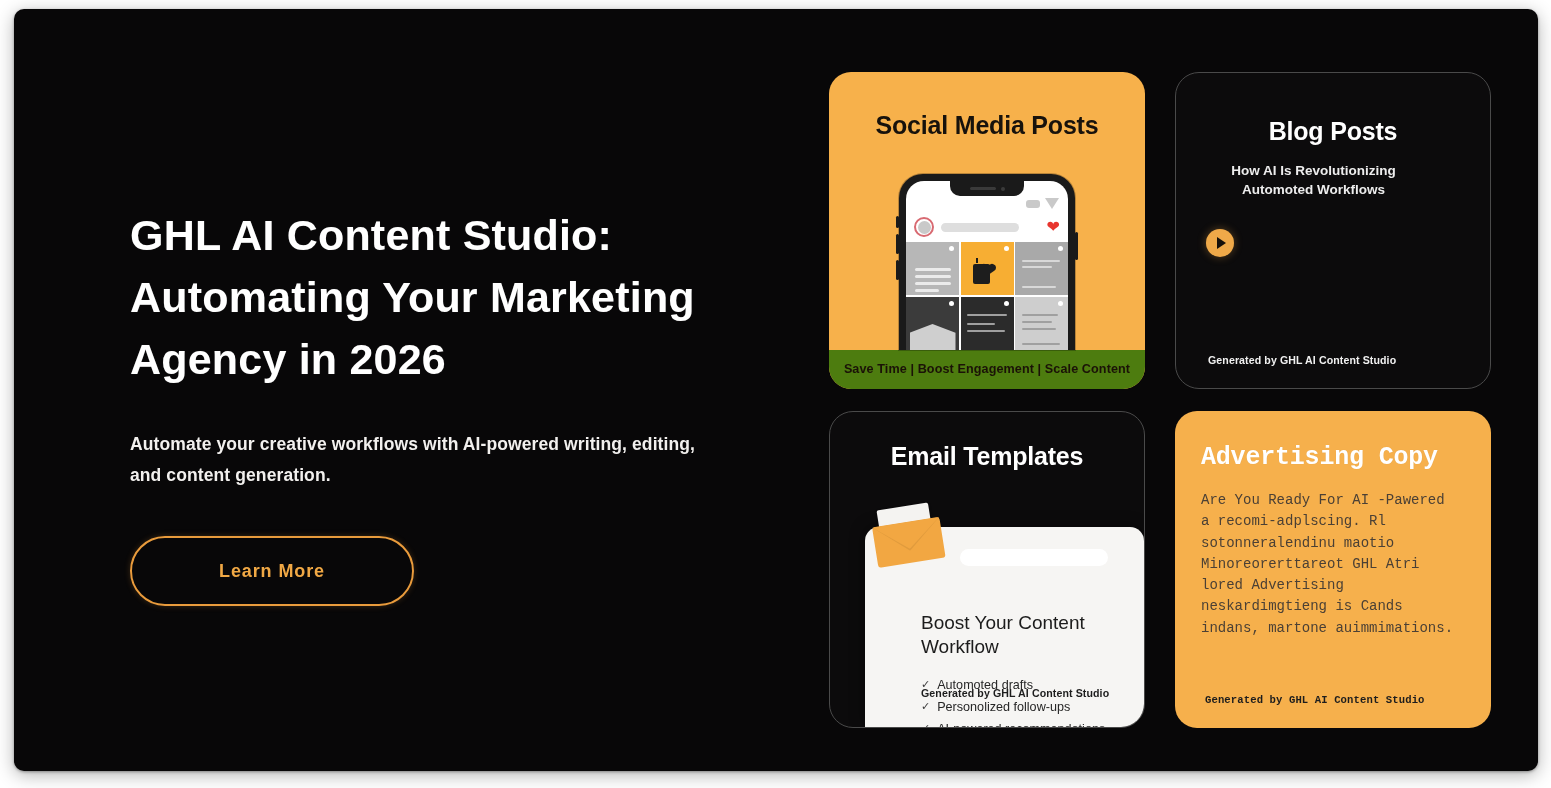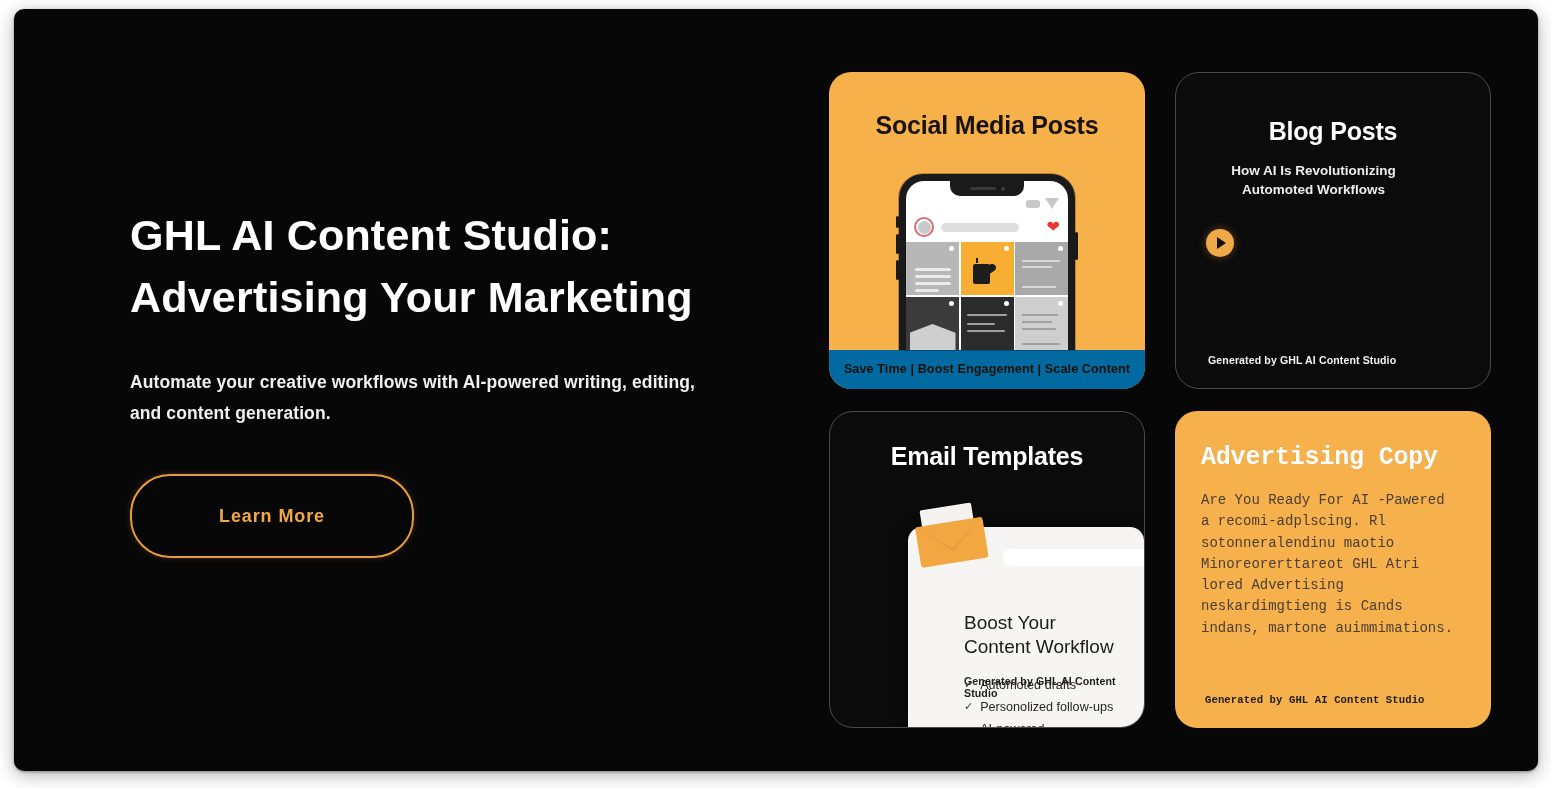--- a/index.html
+++ b/index.html
@@ -60,21 +60,21 @@
     width: 600px;
     letter-spacing: 0.1px;
   }
 
   .learn-btn {
     margin-top: 45px;
     display: flex;
     align-items: center;
     justify-content: center;
     width: 284px;
-    height: 84px;
+    height: 70px;
     box-sizing: border-box;
     border: 2.5px solid #e99b3c;
     border-radius: 40px;
     background: transparent;
     color: #f0a845;
     font-family: "Liberation Sans", sans-serif;
     font-size: 18px;
     font-weight: bold;
     letter-spacing: 0.9px;
     cursor: pointer;
@@ -221,21 +221,21 @@
   }
   .tiny-txt { position: absolute; height: 2px; background: rgba(255,255,255,0.55); border-radius: 1px; }
   .tiny-dk { position: absolute; height: 2px; background: rgba(0,0,0,0.22); border-radius: 1px; }
   .house {
     position: absolute; left: 50%; bottom: 0; transform: translateX(-50%);
     width: 46px; height: 26px; background: #cfcfcf;
     clip-path: polygon(50% 0%, 100% 34%, 100% 100%, 0% 100%, 0% 34%);
   }
   .social-footer {
     width: 100%;
-    background: #0369a1;
+    background: #4d7c0f;
     padding: 12px 0 13px 0;
     text-align: center;
     font-size: 12.6px;
     font-weight: bold;
     color: #1b1207;
     letter-spacing: 0.1px;
   }
 
   
   .card-dark {
@@ -294,21 +294,20 @@
     font-weight: bold;
     color: #ffffff;
     letter-spacing: -0.2px;
   }
   .email-panel {
     position: absolute;
     left: 35px; right: 0; top: 115px; bottom: 0;
     background: #f6f5f3;
     border-radius: 14px 14px 0 0;
     box-shadow: -2px -2px 14px rgba(0,0,0,0.35);
-    margin-left: 43px;
   }
   .panel-bar {
     position: absolute;
     left: 95px; top: 22px;
     width: 148px; height: 17px;
     background: #ffffff;
     border-radius: 10px;
   }
   .envelope {
     position: absolute;
@@ -405,21 +404,22 @@
 </style>
 </head>
 <body>
 
 <div id="stage">
   <div class="poster">
 
     <div class="hero">
       <h1 class="hero-title">
         <span>GHL AI Content Studio:</span><br>
-        <span>Advertising Your Marketing</span><br>
+        <span>Automating Your Marketing</span><br>
+        <span>Agency in 2026</span>
       </h1>
       <p class="hero-sub">Automate your creative workflows with AI-powered writing, editing, and content generation.</p>
       <button class="learn-btn">
         <span>Learn More</span>
       </button>
     </div>
 
     <div class="grid">
 
       <div class="card card-social">

